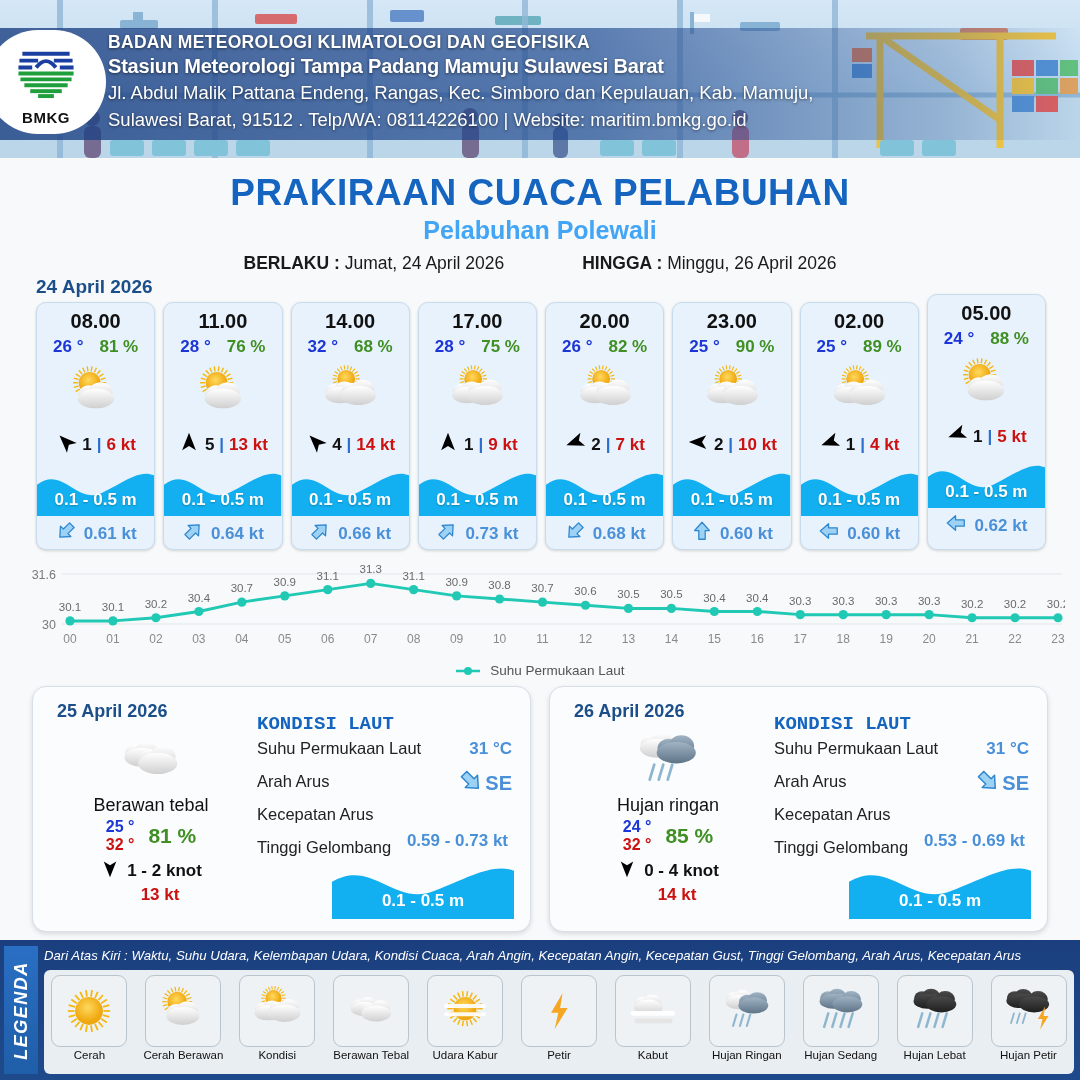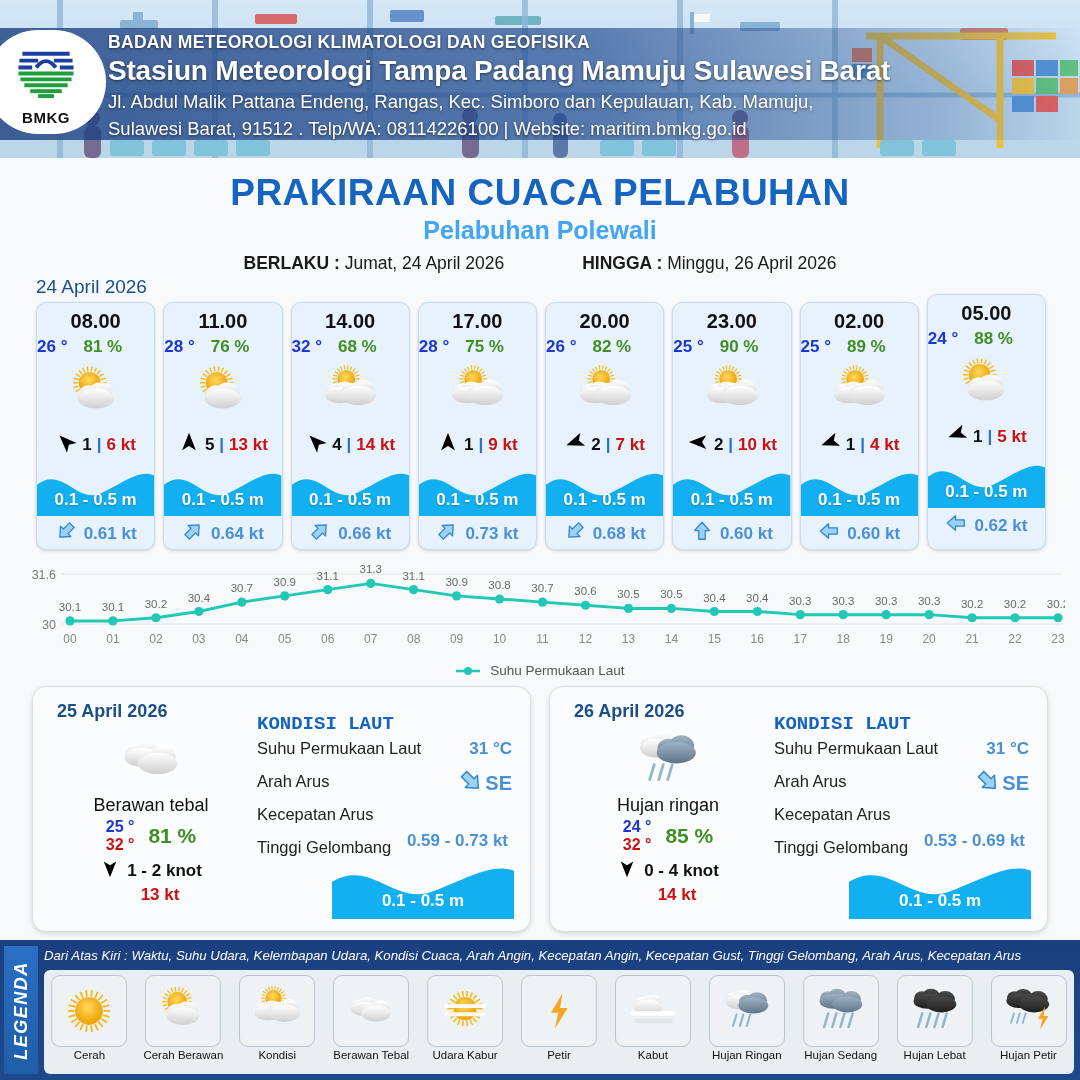--- a/index.html
+++ b/index.html
@@ -15,43 +15,43 @@
   .hdr-art{position:absolute;inset:0;opacity:.95;}
   .hdr-overlay{position:absolute;left:0;top:28px;width:1080px;height:112px;
      background:linear-gradient(90deg,rgba(28,64,130,.80) 0%,rgba(32,72,142,.66) 55%,rgba(40,84,150,.25) 88%,rgba(40,84,150,0) 100%);}
   .logo-pill{position:absolute;left:-14px;top:30px;width:120px;height:104px;background:#fff;border-radius:60px;
      display:flex;align-items:center;justify-content:center;z-index:5;}
   .logo-inner{width:74px;height:88px;display:flex;flex-direction:column;align-items:center;justify-content:center;}
   .bmkg-word{font-size:15px;font-weight:bold;color:#111;letter-spacing:.5px;margin-top:8px;}
   .hdr-text{position:absolute;left:108px;top:32px;z-index:6;color:#fff;
      text-shadow:0 1px 3px rgba(0,0,0,.55);}
   .h-line1{font-size:17.5px;font-weight:bold;letter-spacing:.3px;}
-  .h-line2{font-size:28px;font-weight:bold;margin-top:2px;letter-spacing:-.2px;}
+  .h-line2{font-size:20px;font-weight:bold;margin-top:2px;letter-spacing:-.2px;}
   .h-line3{font-size:18.5px;margin-top:3px;line-height:1.28;font-weight:400;}
 
   
   .title-main{position:absolute;top:172px;width:1080px;text-align:center;
      font-size:37px;font-weight:bold;color:#1565c0;letter-spacing:.5px;
      text-shadow:1px 1px 0 rgba(255,255,255,.9);}
   .title-sub{position:absolute;top:216px;width:1080px;text-align:center;
      font-size:25px;font-weight:bold;color:#42a5f5;}
   .valid-row{position:absolute;top:253px;width:1080px;display:flex;justify-content:center;gap:78px;font-size:17.5px;color:#1a1a1a;}
   .vl-label{font-weight:bold;}
   .vl-val{font-weight:400;}
 
   
-  .date-label{position:absolute;left:36px;top:276px;font-size:19px;font-weight:normal;color:#1c4f8a;}
+  .date-label{position:absolute;left:36px;top:276px;font-size:19px;font-weight:bold;color:#1c4f8a;}
 
   
   .cards{position:absolute;left:36px;top:302px;width:1010px;height:248px;display:flex;gap:8px;}
   .card{flex:1;background:#e8f2fc;border:1px solid #c9dced;border-radius:10px;
      box-shadow:0 1px 3px rgba(0,0,0,.16);position:relative;overflow:hidden;display:flex;flex-direction:column;}
   .card.tall{margin-top:-8px;height:256px;}
   .c-time{text-align:center;font-size:20px;font-weight:bold;color:#111;margin-top:7px;}
-  .c-th{display:flex;gap:16px;margin-top:4px;font-size:17px;font-weight:bold;}
+  .c-th{display:flex;justify-content:center;gap:16px;margin-top:4px;font-size:17px;font-weight:bold;}
   .c-temp{color:#1b35d6;}
   .c-hum{color:#3f8f23;}
   .c-icon{height:62px;display:flex;align-items:center;justify-content:center;margin-top:5px;}
   .c-wind{display:flex;align-items:center;justify-content:center;gap:5px;margin-top:7px;font-size:17px;}
   .c-wdir{font-weight:bold;color:#111;}
   .c-sep{color:#2a6fd0;font-weight:bold;}
   .c-wspd{color:#cc1111;font-weight:bold;}
   .c-wave{position:relative;margin-top:6px;height:52px;}
   .c-wavetxt{position:absolute;left:0;right:0;bottom:6px;text-align:center;color:#fff;font-size:17px;font-weight:bold;
      text-shadow:0 1px 2px rgba(0,0,0,.25);}

